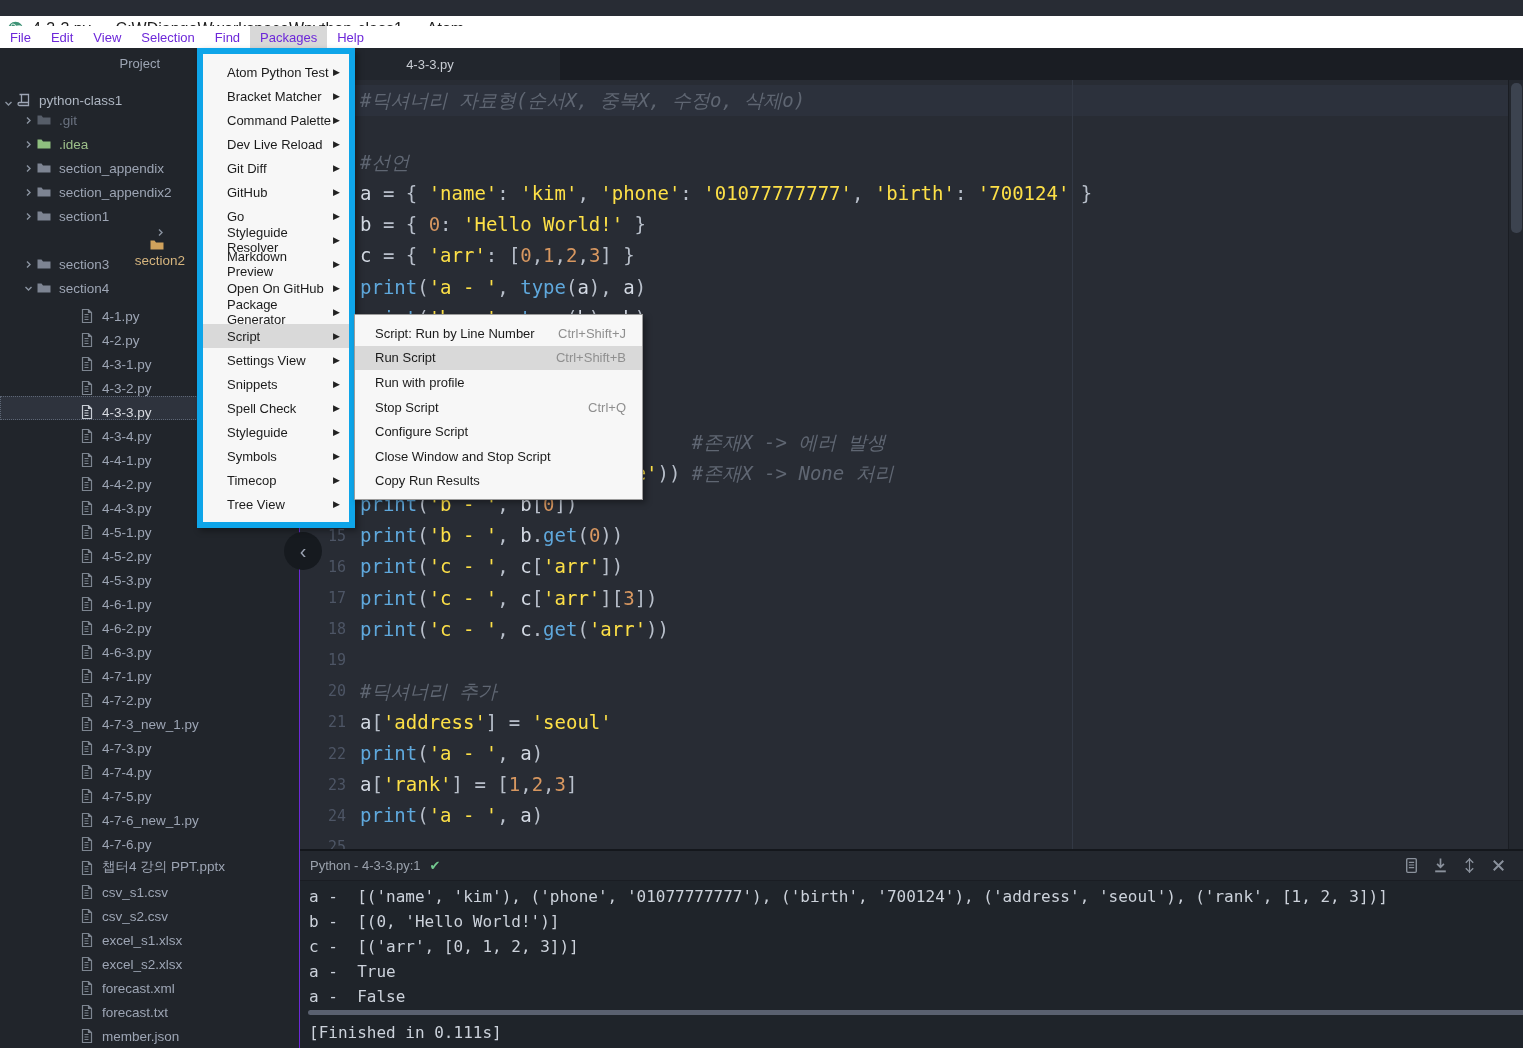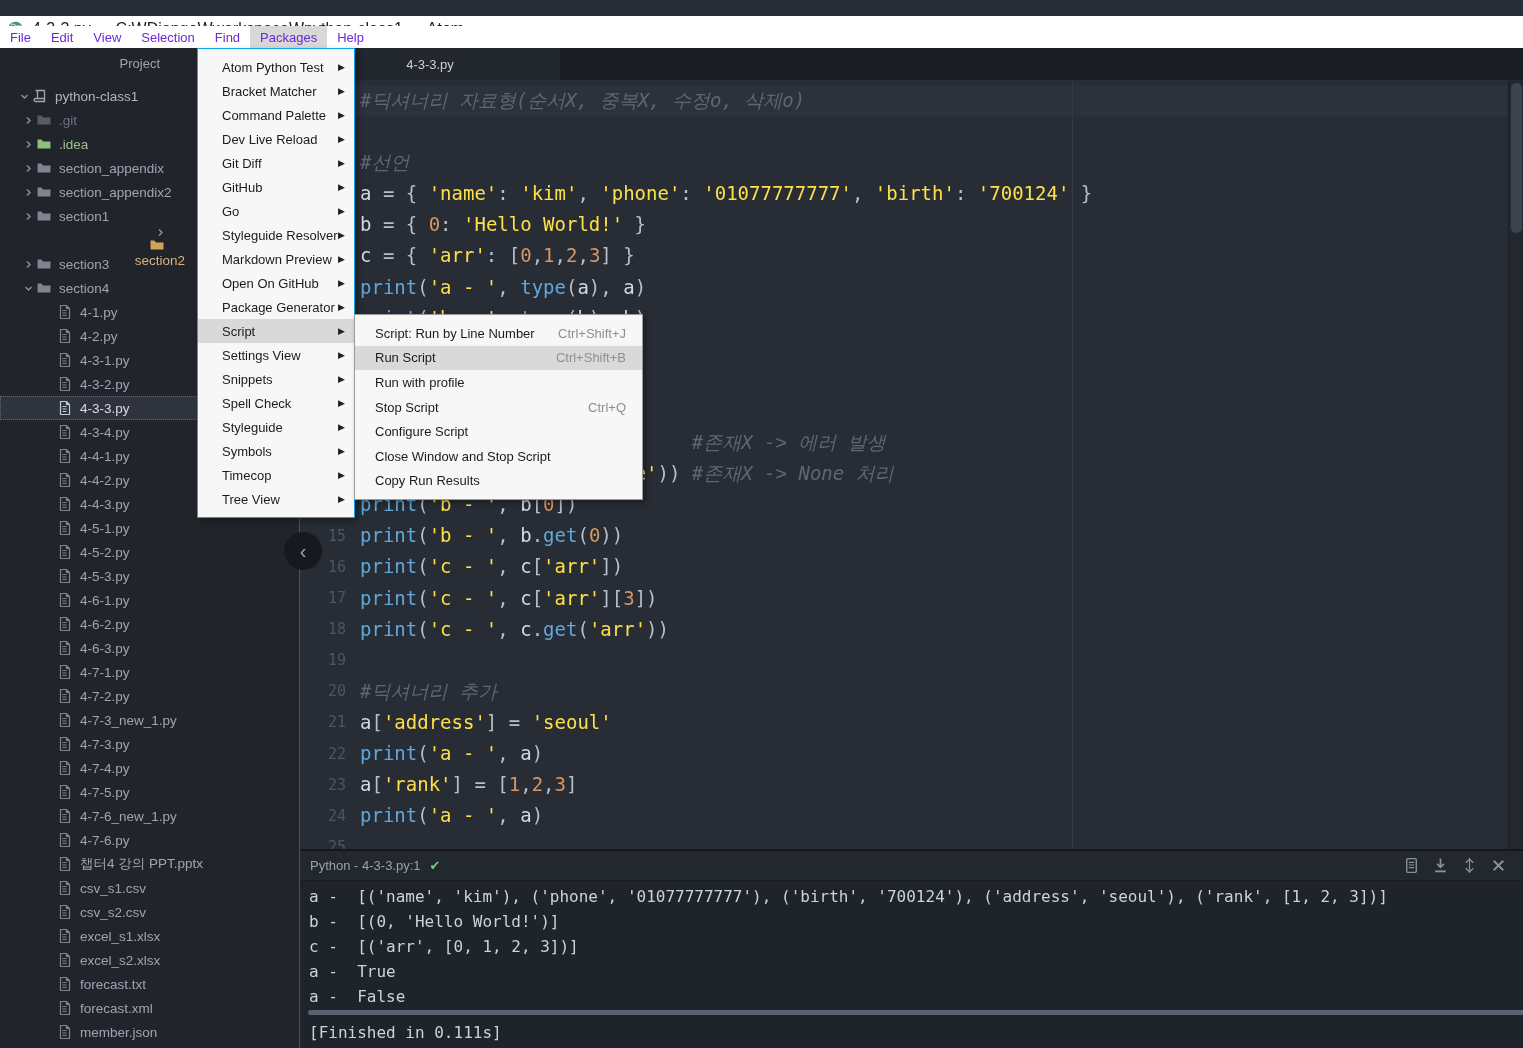--- a/index.html
+++ b/index.html
@@ -18,23 +18,23 @@
   .mitem.active { background:#d8d8d8; }
 
   
   .tree-panel { position:absolute; left:0; top:48px; width:300px; height:1000px; background:#21252b;
                 border-right:1px solid #6d28d9; overflow:hidden; }
   .tree-header { position:absolute; left:0; top:8px; width:160px; text-align:right; color:#9da5b4; font-size:13px; }
   .tree-list { position:absolute; left:0; top:36px; width:300px; }
   .trow { height:24px; display:flex; align-items:center; color:#9da5b4; font-size:13.5px; white-space:nowrap; }
   .trow .chev { width:16px; flex:none; display:flex; justify-content:center; color:#6f7884; }
   .trow .ticon { margin-right:7px; flex:none; display:flex; }
-  .trow.root { padding-left:16px; color:#aeb6c2; }
+  .trow.root { padding-left:0; color:#aeb6c2;align-items:flex-end; }
   .trow.folder { padding-left:20px;text-align:center; }
-  .trow.file { padding-left:57px; }
+  .trow.file { padding-left:79px;align-items:flex-end; }
   .trow.dim { color:#6a7280; }
   .trow.green { color:#9dc08a; }
   .trow.orange { color:#d6b57e;flex-direction:column; }
   .trow.selected { background:#2e333d; color:#d8dbe1; outline:1px dotted #5d6675; outline-offset:-1px; }
 
   
   .editor-col { position:absolute; left:300px; top:48px; width:1223px; height:801px; background:#282c34; }
   .tab-bar { position:absolute; left:0; top:0; width:1223px; height:32px; background:#1a1d23; }
   .tab { position:absolute; left:0; top:0; width:260px; height:32px; background:#22262d; color:#c9cdd4;
          font-size:13px; display:flex; align-items:center; justify-content:center; }
@@ -62,21 +62,21 @@
                 border-bottom:1px solid #1a1d23; }
   .out-check { color:#73c990; margin-left:9px; font-size:13px; }
   .out-icons { margin-left:auto; display:flex; gap:12px; padding-right:16px; align-items:center; }
   .oicon { width:17px; height:17px; color:#8a919c; display:flex; }
   .out-body { position:absolute; left:9px; top:33px; font:16px/25px "DejaVu Sans Mono", monospace; color:#ccd2db; white-space:pre; }
   .out-scroll { position:absolute; left:8px; top:159px; width:1488px; height:5px; background:#5a6170; border-radius:3px; }
   .out-finished { position:absolute; left:9px; top:168px; font:16px/28px "DejaVu Sans Mono", monospace; color:#ccd2db; }
 
   
   .dropdown { position:absolute; left:197px; top:48px; width:158px; background:#f7f7f7;
-              border:1px solid #0ea5e9; box-shadow:3px 3px 6px rgba(0,0,0,.35); padding:6px 0; z-index:40; }
+              border:6px solid #0ea5e9; box-shadow:3px 3px 6px rgba(0,0,0,.35); padding:6px 0; z-index:40; }
   .d-item { height:24px; display:flex; align-items:center; padding:0 9px 0 24px; font-size:13px; color:#1b1b1b; }
   .d-item.active { background:#d9d9d9; }
   .d-arrow { margin-left:auto; font-size:9px; color:#222; }
   .submenu { position:absolute; left:354px; top:314px; width:289px; background:#f7f7f7;
              border:1px solid #9b9b9b; box-shadow:3px 3px 6px rgba(0,0,0,.35); padding:6px 0; z-index:41; }
   .s-item { height:24.6px; display:flex; align-items:center; padding:0 16px 0 20px; font-size:13px; color:#1b1b1b; }
   .s-item.active { background:#d9d9d9; }
   .s-shortcut { margin-left:auto; color:#8f8f8f; }
 
   
@@ -450,29 +450,29 @@
           </svg>
         </span>
         <span>excel_s2.xlsx</span>
       </div>
       <div class="trow file">
         <span class="ticon">
           <svg width="16" height="16" viewBox="0 0 16 16">
             <path d="M3.5 1.5h6l3 3v10h-9z M9.5 1.5v3h3 M5.5 6.5h4M5.5 9h4M5.5 11.5h4" fill="none" stroke="#7d8590" stroke-width="1.2"></path>
           </svg>
         </span>
+        <span>forecast.xml</span>
+      </div>
+      <div class="trow file">
+        <span class="ticon">
+          <svg width="16" height="16" viewBox="0 0 16 16">
+            <path d="M3.5 1.5h6l3 3v10h-9z M9.5 1.5v3h3 M5.5 6.5h4M5.5 9h4M5.5 11.5h4" fill="none" stroke="#7d8590" stroke-width="1.2"></path>
+          </svg>
+        </span>
         <span>forecast.txt</span>
-      </div>
-      <div class="trow file">
-        <span class="ticon">
-          <svg width="16" height="16" viewBox="0 0 16 16">
-            <path d="M3.5 1.5h6l3 3v10h-9z M9.5 1.5v3h3 M5.5 6.5h4M5.5 9h4M5.5 11.5h4" fill="none" stroke="#7d8590" stroke-width="1.2"></path>
-          </svg>
-        </span>
-        <span>forecast.xml</span>
       </div>
       <div class="trow file">
         <span class="ticon">
           <svg width="16" height="16" viewBox="0 0 16 16">
             <path d="M3.5 1.5h6l3 3v10h-9z M9.5 1.5v3h3 M5.5 6.5h4M5.5 9h4M5.5 11.5h4" fill="none" stroke="#7d8590" stroke-width="1.2"></path>
           </svg>
         </span>
         <span>member.json</span>
       </div>
     </div>

